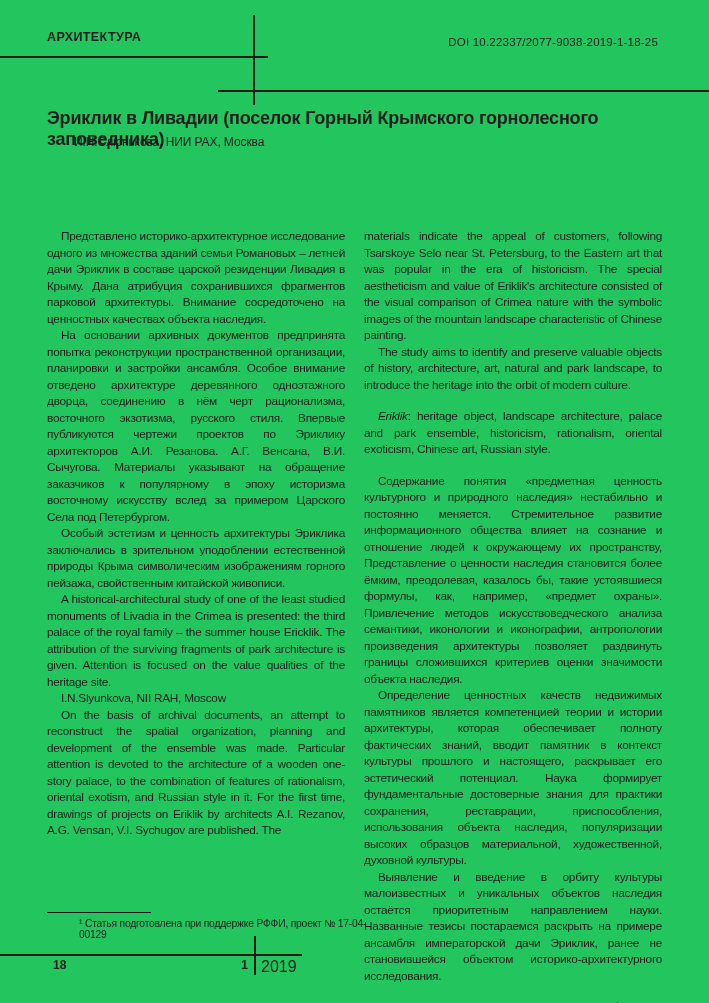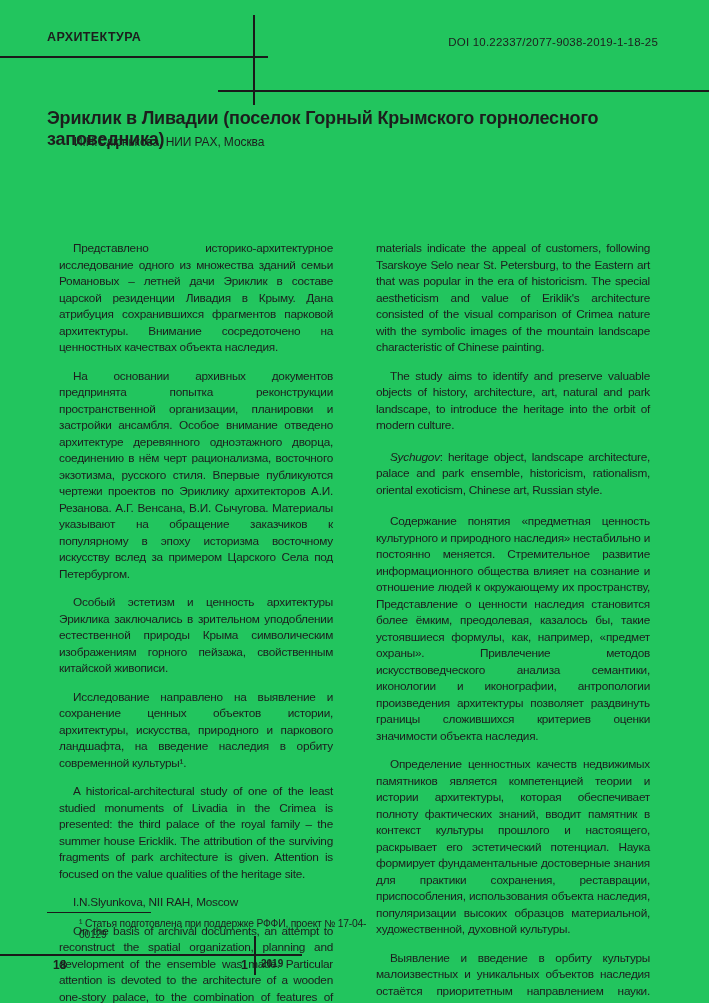--- a/index.html
+++ b/index.html
@@ -39,21 +39,21 @@
 
   .columns{
     position:absolute;left:47px;top:228px;width:615px;
     display:flex;gap:19px;
   }
   .col{
     width:298px;
     font-size:11.8px;line-height:16.5px;
     text-align:justify;letter-spacing:-.25px;
   }
-  .col p{margin:12px;text-indent:14px;}
+  .col p{margin:0;text-indent:14px;}
   .col p.no-indent{text-indent:0;}
   .col p.gap-above{margin-top:15px;}
   .heading-block{
     font-weight:bold;text-indent:0 !important;padding-left:14px;
   }
   .ital{font-style:italic;}
 
   .footnote{
     position:absolute;left:47px;top:918px;width:310px;
     font-size:10.3px;letter-spacing:-.2px;padding-left:32px;
@@ -61,21 +61,21 @@
   .footer-page{
     position:absolute;left:53px;top:958px;
     font-size:12px;font-weight:bold;
   }
   .footer-issue{
     position:absolute;left:218px;top:958px;width:30px;text-align:right;
     font-size:12.5px;font-weight:bold;
   }
   .footer-year{
     position:absolute;left:261px;top:958px;
-    font-size:10px;font-weight:bold;
+    font-size:16px;font-weight:normal;
   }
 </style>
 </head>
 <body>
 
 <div class="page">
 
   <div class="section-label">АРХИТЕКТУРА</div>
   <div class="doi-label">DOI 10.22337/2077-9038-2019-1-18-25</div>
   <div class="rule rule-top-left"></div>
@@ -84,30 +84,29 @@
 
   <h1 class="article-title">Эриклик в Ливадии (поселок Горный Крымского горнолесного заповедника)</h1>
   <div class="article-author">И.Н.Слюнькова, НИИ РАХ, Москва</div>
 
   <div class="columns">
 
     <div class="col">
       <p>Представлено историко-архитектурное исследование одного из множества зданий семьи Романовых – летней дачи Эриклик в составе царской резиденции Ливадия в Крыму. Дана атрибуция сохранившихся фрагментов парковой архитектуры. Внимание сосредоточено на ценностных качествах объекта наследия.</p>
       <p>На основании архивных документов предпринята попытка реконструкции пространственной организации, планировки и застройки ансамбля. Особое внимание отведено архитектуре деревянного одноэтажного дворца, соединению в нём черт рационализма, восточного экзотизма, русского стиля. Впервые публикуются чертежи проектов по Эриклику архитекторов А.И. Резанова. А.Г. Венсана, В.И. Сычугова. Материалы указывают на обращение заказчиков к популярному в эпоху историзма восточному искусству вслед за примером Царского Села под Петербургом.</p>
       <p>Особый эстетизм и ценность архитектуры Эриклика заключались в зрительном уподоблении естественной природы Крыма символическим изображениям горного пейзажа, свойственным китайской живописи.</p>
-      <p>Исследование направлено на выявление и сохранение ценных объектов истории, архитектуры, искусства, природного и паркового ландшафта, на введение наследия в орбиту современной культуры¹.</p>
       <p>A historical-architectural study of one of the least studied monuments of Livadia in the Crimea is presented: the third palace of the royal family – the summer house Ericklik. The attribution of the surviving fragments of park architecture is given. Attention is focused on the value qualities of the heritage site.</p>
       <p>I.N.Slyunkova, NII RAH, Moscow</p>
       <p>On the basis of archival documents, an attempt to reconstruct the spatial organization, planning and development of the ensemble was made. Particular attention is devoted to the architecture of a wooden one-story palace, to the combination of features of rationalism, oriental exotism, and Russian style in it. For the first time, drawings of projects on Eriklik by architects A.I. Rezanov, A.G. Vensan, V.I. Sychugov are published. The</p>
     </div>
 
     <div class="col">
       <p class="no-indent">materials indicate the appeal of customers, following Tsarskoye Selo near St. Petersburg, to the Eastern art that was popular in the era of historicism. The special aestheticism and value of Eriklik's architecture consisted of the visual comparison of Crimea nature with the symbolic images of the mountain landscape characteristic of Chinese painting.</p>
       <p>The study aims to identify and preserve valuable objects of history, architecture, art, natural and park landscape, to introduce the heritage into the orbit of modern culture.</p>
-      <p class="gap-above"><span class="ital">Sychugov</span><span>: heritage object, landscape architecture, palace and park ensemble, historicism, rationalism, oriental exoticism, Chinese art, Russian style.</span></p>
+      <p class="gap-above"><span class="ital">Eriklik</span><span>: heritage object, landscape architecture, palace and park ensemble, historicism, rationalism, oriental exoticism, Chinese art, Russian style.</span></p>
       <p class="gap-above">Содержание понятия «предметная ценность культурного и природного наследия» нестабильно и постоянно меняется. Стремительное развитие информационного общества влияет на сознание и отношение людей к окружающему их пространству, Представление о ценности наследия становится более ёмким, преодолевая, казалось бы, такие устоявшиеся формулы, как, например, «предмет охраны». Привлечение методов искусствоведческого анализа семантики, иконологии и иконографии, антропологии произведения архитектуры позволяет раздвинуть границы сложившихся критериев оценки значимости объекта наследия.</p>
       <p>Определение ценностных качеств недвижимых памятников является компетенцией теории и истории архитектуры, которая обеспечивает полноту фактических знаний, вводит памятник в контекст культуры прошлого и настоящего, раскрывает его эстетический потенциал. Наука формирует фундаментальные достоверные знания для практики сохранения, реставрации, приспособления, использования объекта наследия, популяризации высоких образцов материальной, художественной, духовной культуры.</p>
       <p>Выявление и введение в орбиту культуры малоизвестных и уникальных объектов наследия остаётся приоритетным направлением науки. Названные тезисы постараемся раскрыть на примере ансамбля императорской дачи Эриклик, ранее не становившейся объектом историко-архитектурного исследования.</p>
       <p class="gap-above heading-block no-indent">Местоположение, наименование, идентификация памятника</p>
 
     </div>
 
   </div>
 
   <div class="rule rule-footnote"></div>

